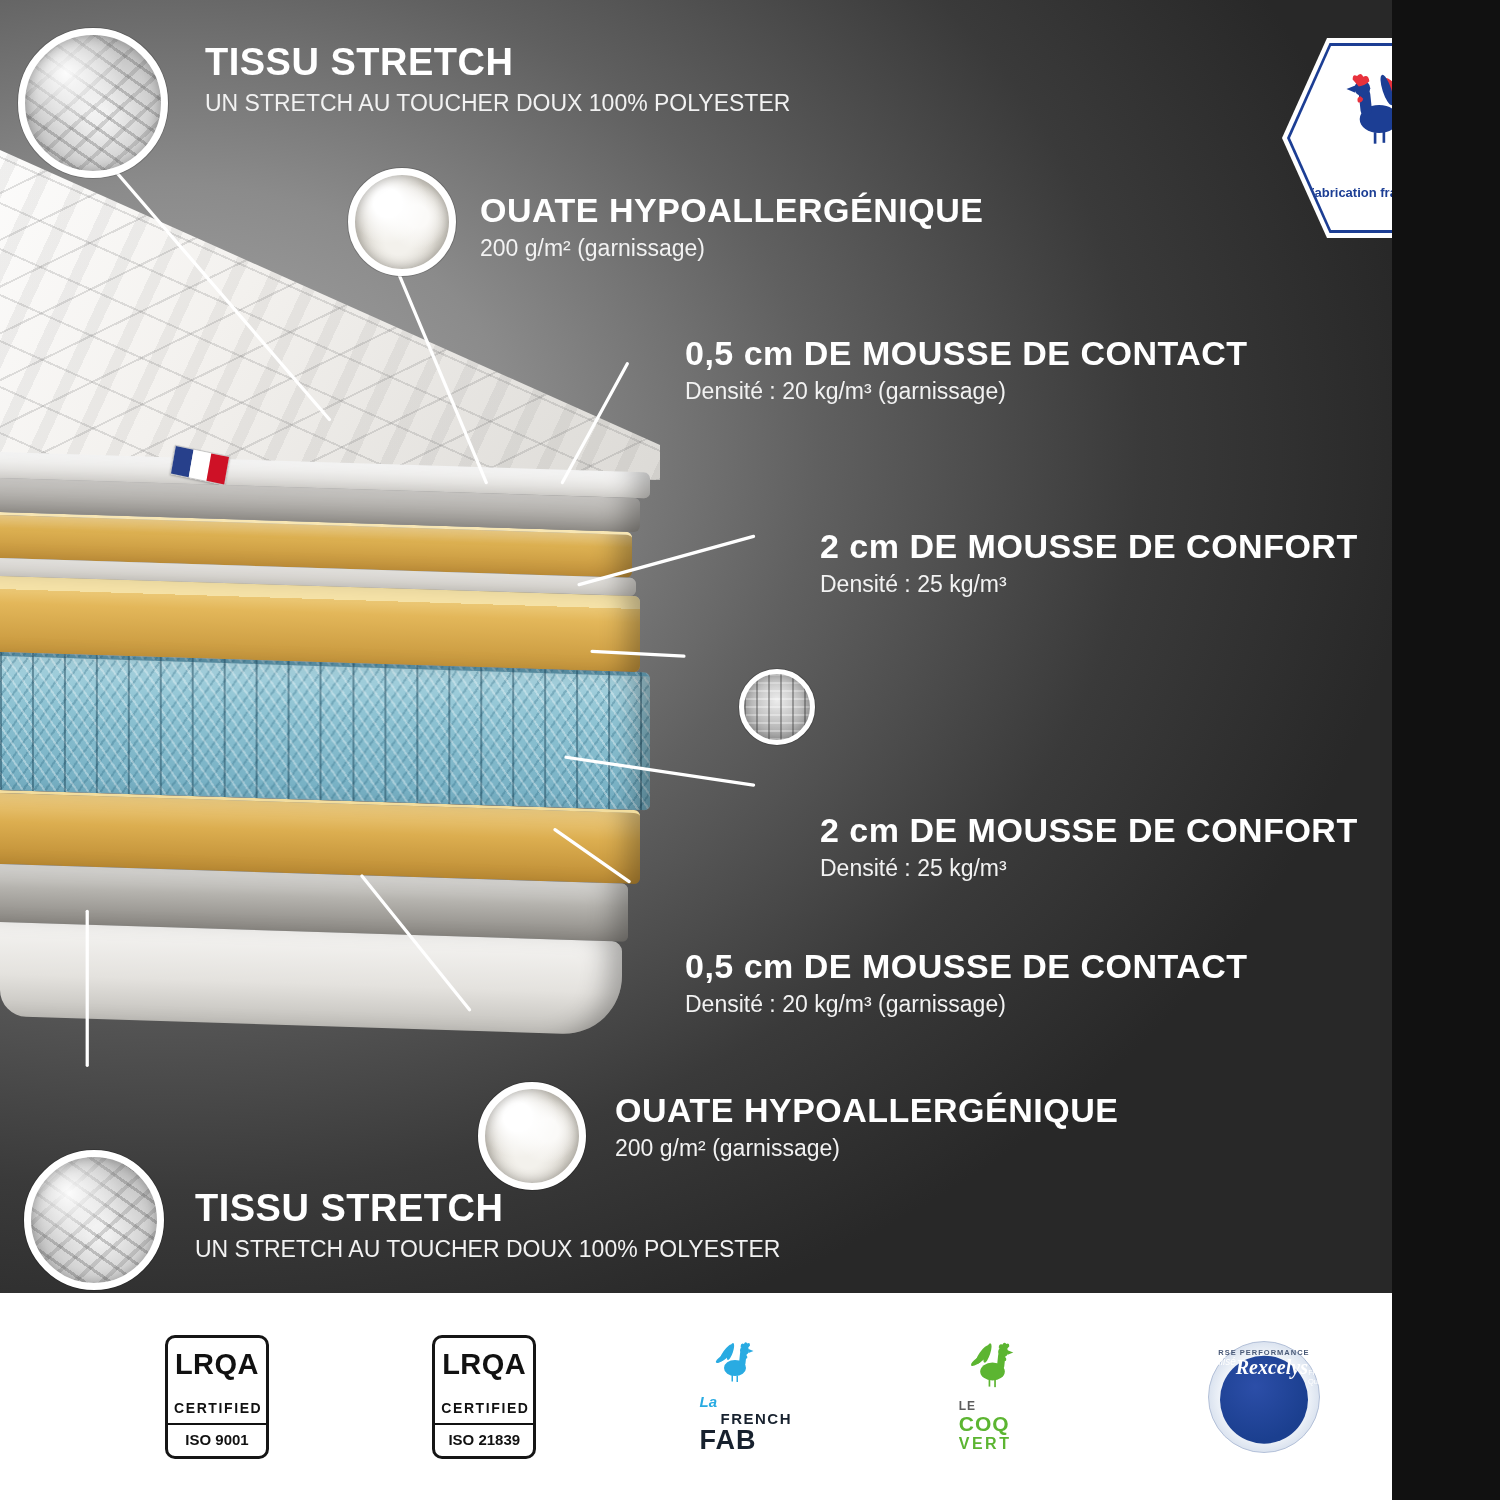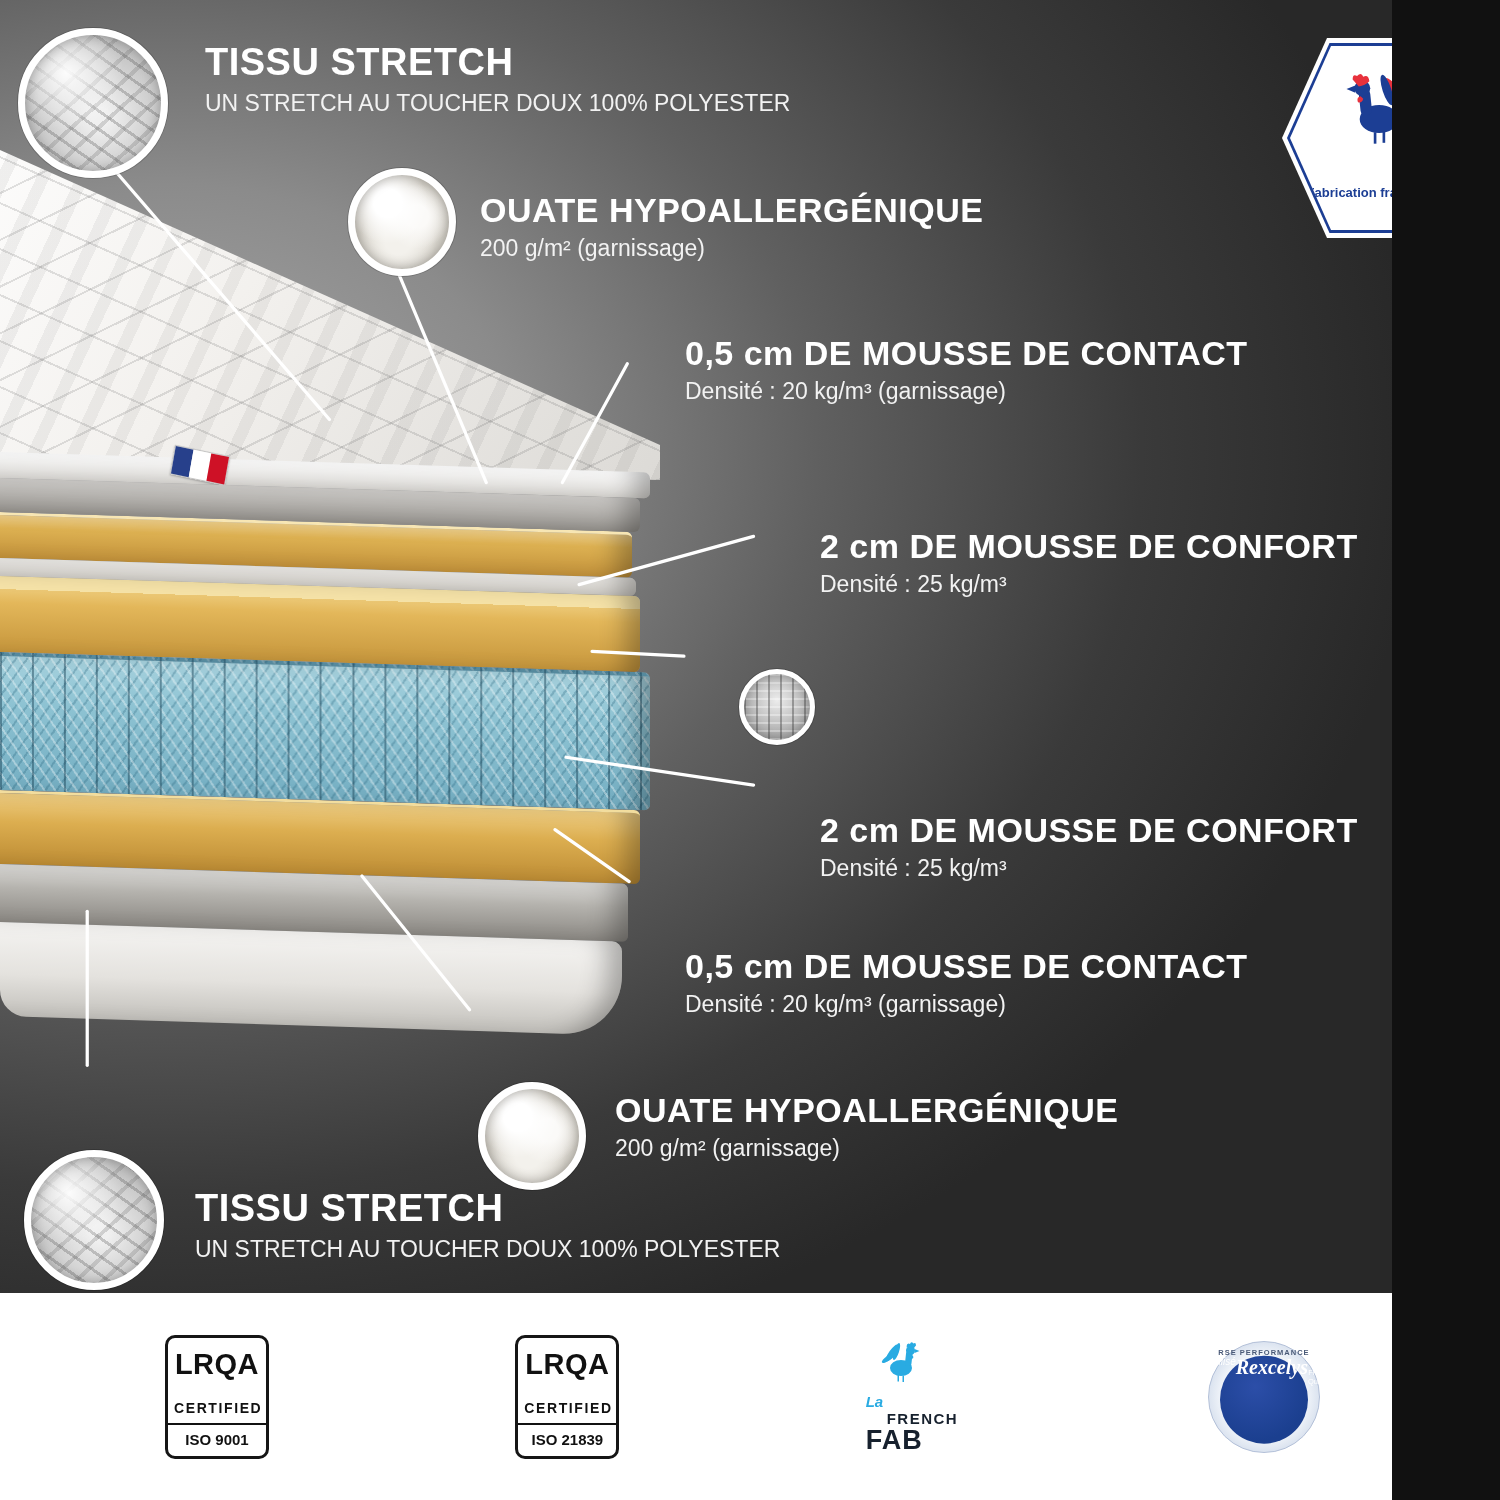--- a/index.html
+++ b/index.html
@@ -259,20 +259,28 @@
       <div class="lrqa-iso">ISO 21839</div>
     </div>
     <div class="frenchfab">
       <svg class="rooster ff-rooster" viewBox="0 0 100 100">
           <use href="#rooster"></use>
         </svg>
       <div class="ff-la">La</div>
       <div class="ff-french">FRENCH</div>
       <div class="ff-fab">FAB</div>
     </div>
+    <div class="coqvert">
+      <svg class="rooster cv-rooster" viewBox="0 0 100 100">
+          <use href="#rooster"></use>
+        </svg>
+      <div class="cv-le">LE</div>
+      <div class="cv-coq">COQ</div>
+      <div class="cv-vert">VERT</div>
+    </div>
     <div class="rexcelys">
       <div class="rex-top">RSE PERFORMANCE</div>
       <div class="rex-inner">
         <div class="rex-l1">Labellisé</div>
         <div class="rex-l2">Rexcelys</div>
         <div class="rex-l3">par France Qualité</div>
       </div>
     </div>
   </div>
 

